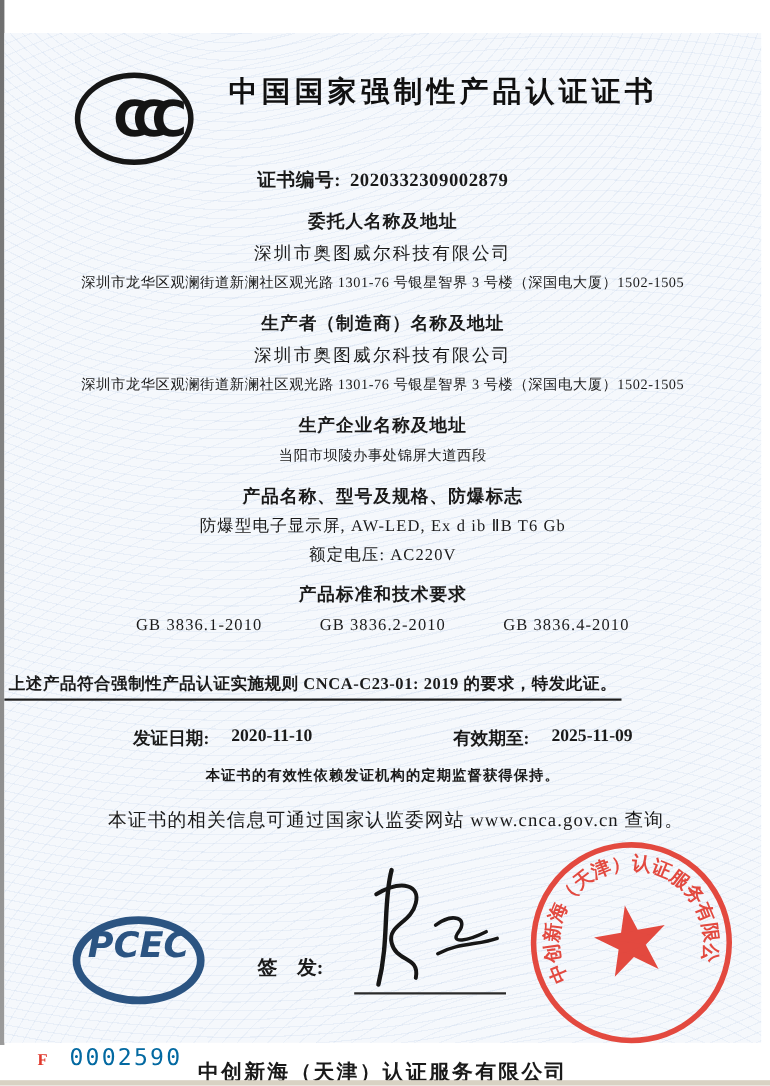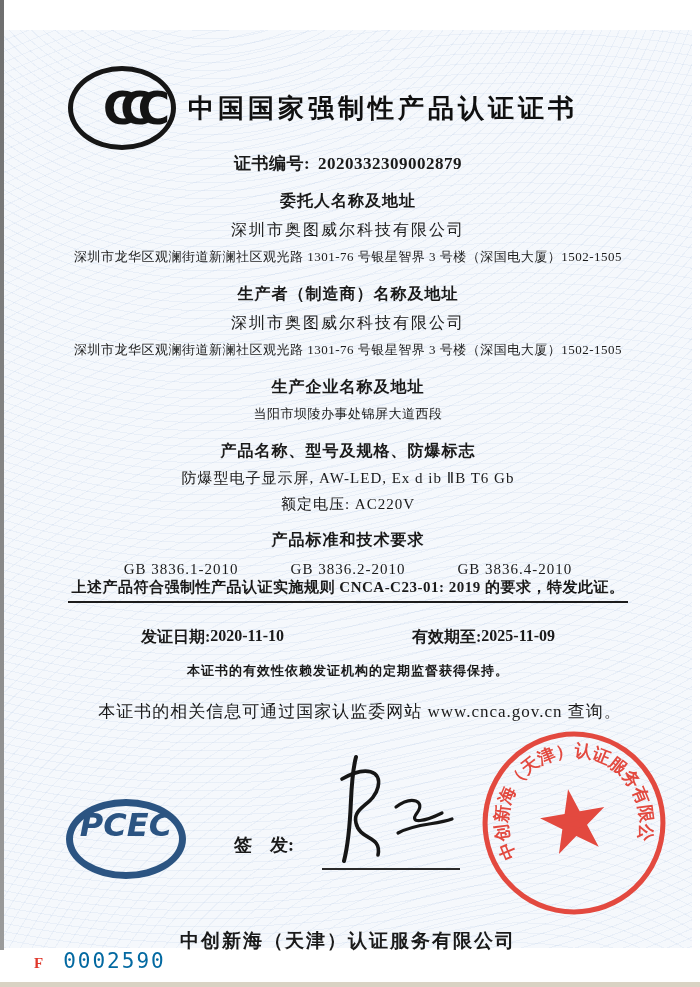--- a/index.html
+++ b/index.html
@@ -17,47 +17,47 @@
     background:#d9d2c3; }
 
   .cert {
     position:absolute; left:4px; top:30px; width:688px; height:918px;
     background-color:#f5f8fc;
     background-image:
       repeating-radial-gradient(circle at 30% -20%, rgba(125,160,210,.10) 0 1px, transparent 1px 8px),
       repeating-radial-gradient(circle at 75% 130%, rgba(125,160,210,.09) 0 1px, transparent 1px 10px);
   }
 
-  .header { margin:36px 0 0 64px; display:flex; align-items:center; gap:12px; }
+  .header { margin:36px 0 0 64px; display:flex; gap:32px; }
   .ccc-ellipse { width:108px; height:84px; border:5px solid #161616; border-radius:50%;
     flex:none; display:flex; align-items:center; justify-content:center; background:transparent; }
   .ccc-text { font-family:"DejaVu Sans", sans-serif; font-weight:900; font-size:44px;
     letter-spacing:-15px; padding-left:14px; color:#141414; transform:scaleY(1.02); }
   .title { font-family:"Liberation Sans", sans-serif; font-size:26px; font-weight:bold;
     letter-spacing:4px; color:#101010; white-space:nowrap; }
 
   .cert-no { text-align:center; margin-top:2px; font-size:17px; font-weight:bold; letter-spacing:.5px; }
   .cert-no .num { font-family:"Liberation Serif", serif; margin-left:8px; }
 
   .sec-heading { text-align:center; margin-top:16px; font-size:16px; font-weight:bold; letter-spacing:1px; }
   .sec-heading.mt18 { margin-top:18px; }
   .sec-name { text-align:center; margin-top:8px; font-size:16px; letter-spacing:2px; }
   .sec-addr { text-align:center; margin-top:7px; font-size:13px; letter-spacing:.5px; }
   .sec-line { text-align:center; margin-top:7px; font-size:15px; letter-spacing:1px; }
 
   .standards { margin-top:10px; display:flex; justify-content:center; gap:52px;
     font-size:15px; letter-spacing:1px; }
 
-  .statement-wrap { text-align:center; }
+  .statement-wrap { margin-top:34px; }
   .statement { display:inline-block; font-size:15px; font-weight:bold;
     border-bottom:2px solid #1c1c1c; padding:0 4px 4px; letter-spacing:.5px; }
 
   .dates { margin-top:24px; display:flex; justify-content:center; gap:128px;
     font-size:16px; font-weight:bold; }
-  .dates .grp { display:flex; }
+  .dates .grp { display:flex; gap:20px; }
 
   .note1 { text-align:center; margin-top:14px; font-size:13px; font-weight:bold; letter-spacing:1px; }
   .note2 { text-align:center; margin-top:20px; font-size:17px; letter-spacing:1px;padding-left:24px; }
 
   .sign-row { position:relative; margin-top:26px; height:175px; }
   .pcec-ellipse { position:absolute; left:62px; top:50px; width:120px; height:80px;
     border:7px solid #2b5482; border-radius:50%;
     display:flex; align-items:flex-start; justify-content:center; }
   .pcec-text { font-family:"DejaVu Sans", sans-serif; font-weight:bold; font-style:italic;
     font-size:32px; color:#2b5482; letter-spacing:0; }

